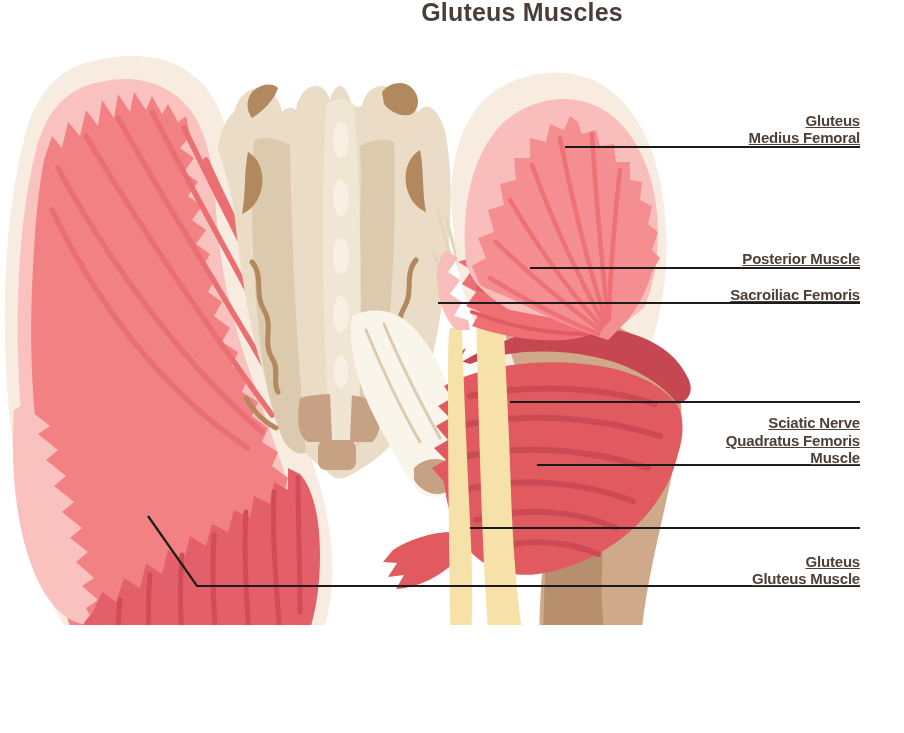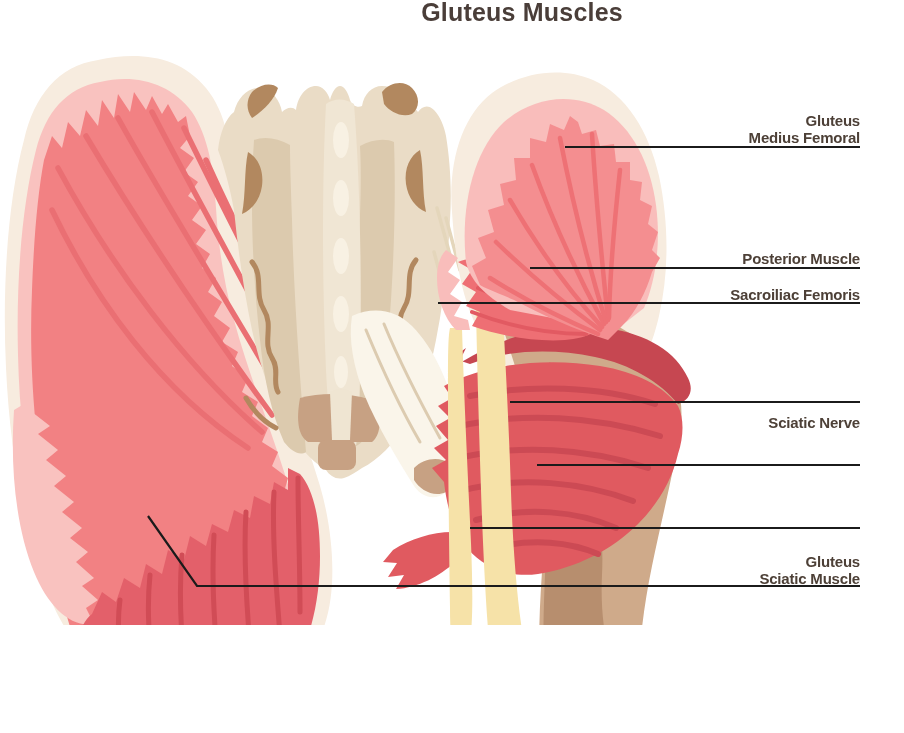--- a/index.html
+++ b/index.html
@@ -19,20 +19,21 @@
     color:#4a3e39;letter-spacing:0.2px;
     white-space:nowrap;
   }
   .lbl{
     position:absolute;
     right:44px;
     text-align:right;
     font-size:15px;line-height:17px;font-weight:bold;
     color:#4d4037;letter-spacing:-0.2px;
     white-space:nowrap;
+    text-decoration:underline;
   }
   .lbl span{display:block;}
   .lbl-medius{top:112px;}
   .lbl-piriformis{top:250px;}
   .lbl-sacroiliac{top:286px;}
   .lbl-sciatic{top:394px;margin-top:20px;}
   .lbl-quadratus{top:432px;}
   .lbl-postfem{top:495px;}
   .lbl-maximus{top:553px;}
   .lead{stroke:#1b1b1b;stroke-width:2.2;fill:none;}
@@ -249,20 +250,24 @@
   </div>
 
   <div class="lbl lbl-sacroiliac">
     <span>Sacroiliac Femoris</span>
   </div>
 
   <div class="lbl lbl-sciatic">
     <span>Sciatic Nerve</span>
   </div>
 
+  <div class="lbl lbl-quadratus">
+    <span>Quadratus Femoris</span>
+    <span>Muscle</span>
+  </div>
 
 
   <div class="lbl lbl-maximus">
     <span>Gluteus</span>
-    <span>Sciatic Muscle</span>
+    <span>Gluteus Muscle</span>
   </div>
 
 </div>
 
 </body></html>

